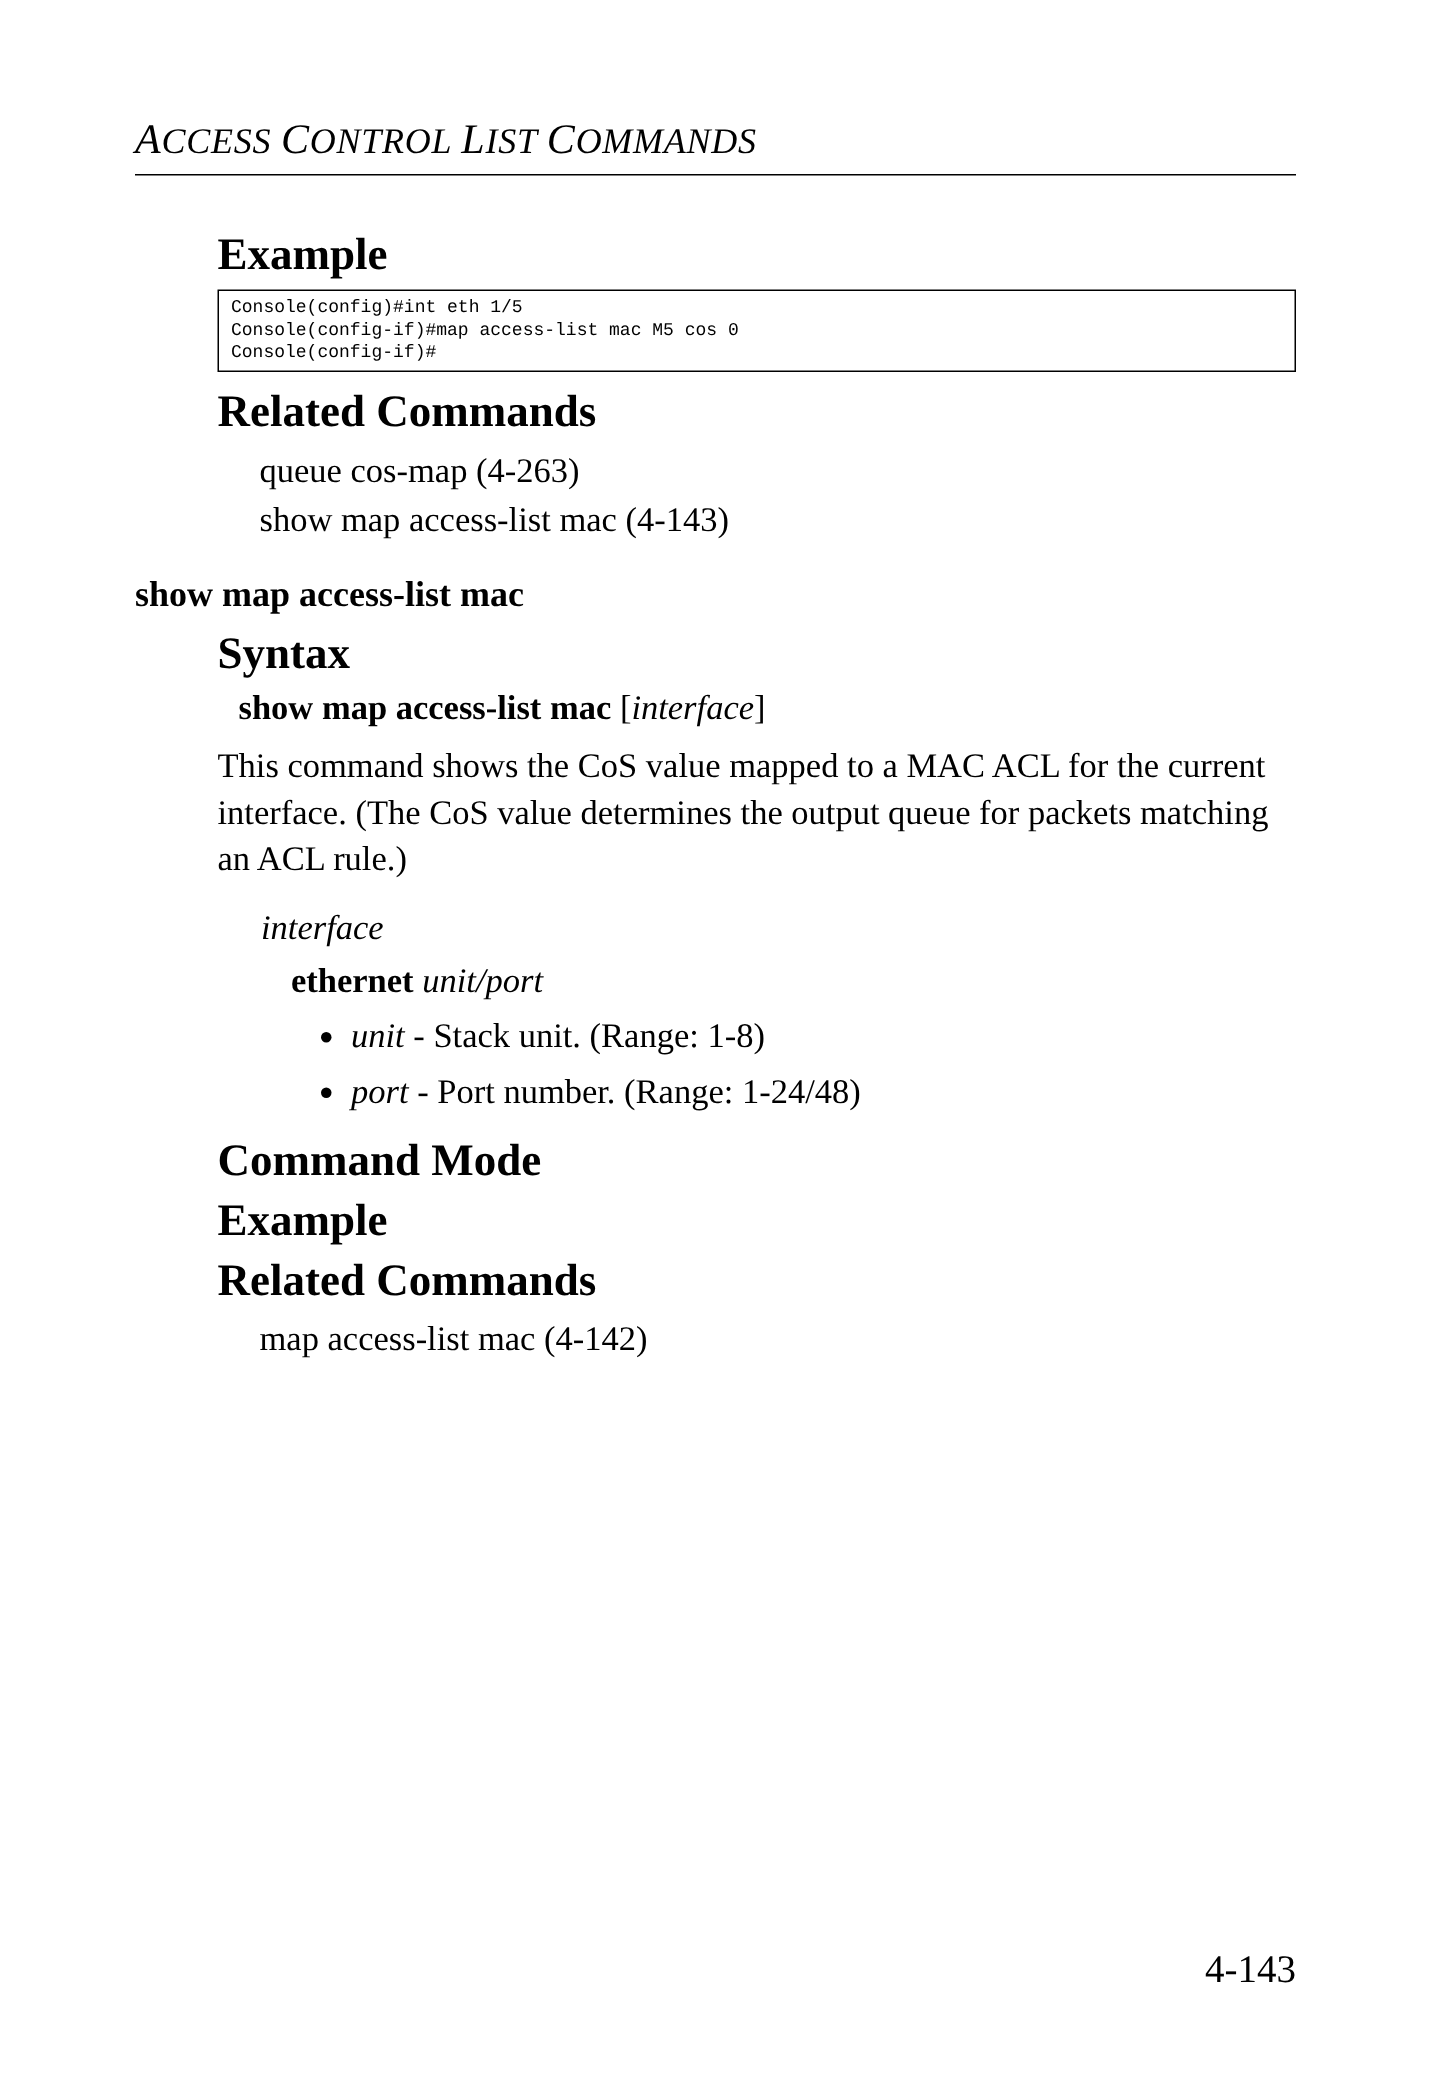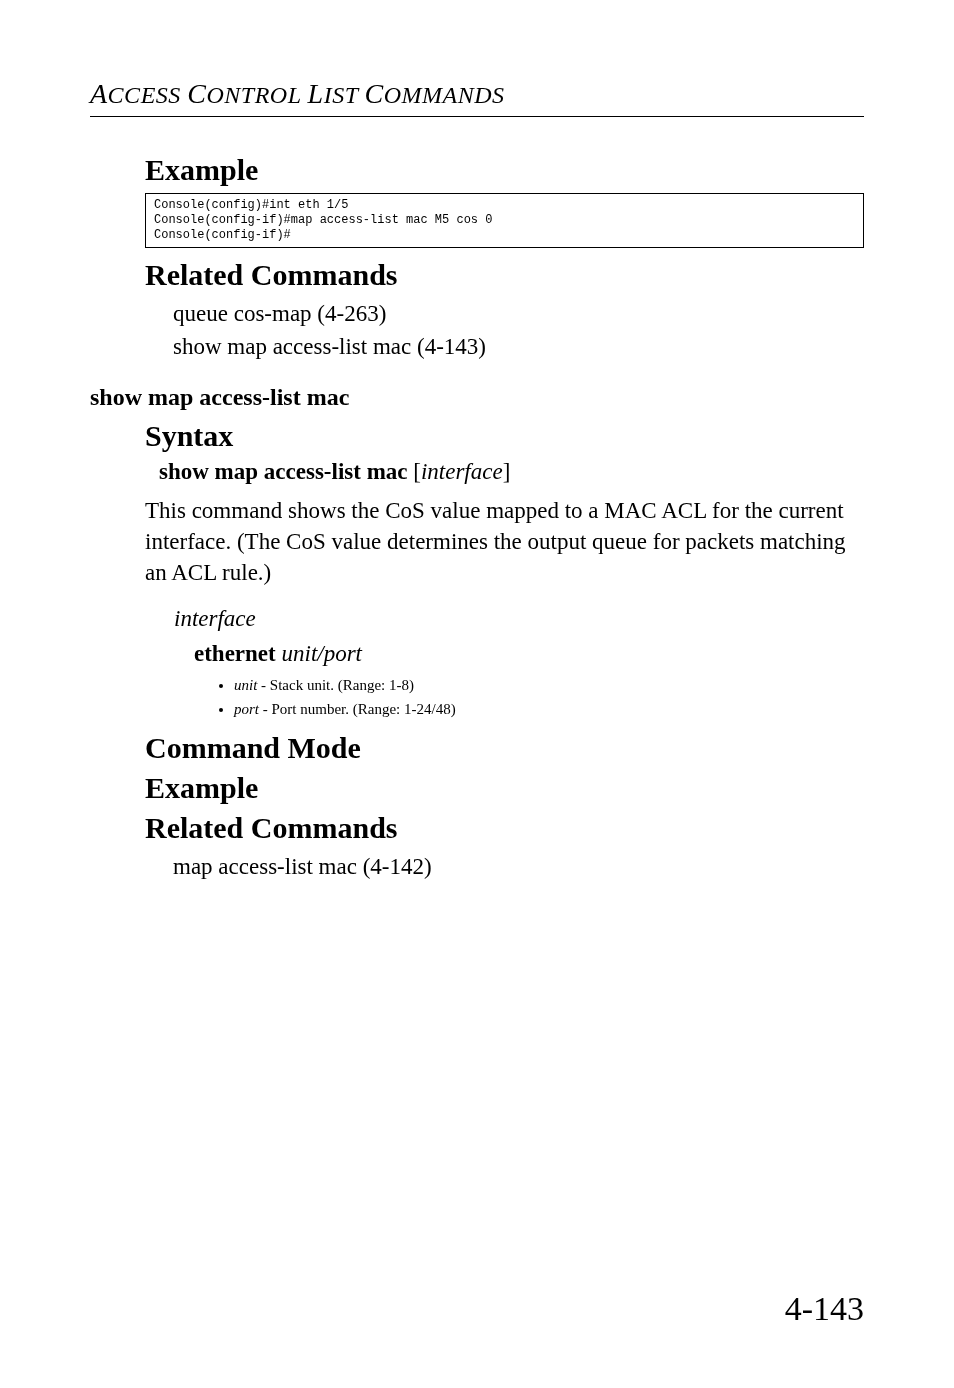--- a/index.html
+++ b/index.html
@@ -74,30 +74,30 @@
     padding-left: 84px;
     font-size: 23px;
     line-height: 1.5;
   }
   .param-block .ital { font-style: italic; }
   .param-block .bold { font-weight: bold; }
   ul.bullets {
     list-style: disc;
     margin: 2px 0 10px 0;
     padding-left: 144px;
-    font-size: 15px;
+    font-size: 23px;
     line-height: 1.6;
     font-family: Liberation Serif, serif;
   }
   ul.bullets li .ital { font-style: italic; }
   .page-number {
     position: absolute;
     bottom: 60px;
     right: 90px;
-    font-size: 34px;
+    font-size: 26px;
   }
 </style>
 </head>
 <body>
 
 <div class="page">
 
   <div class="running-head">
     <span class="cap">A</span><span>CCESS </span><span class="cap">C</span><span>ONTROL </span><span class="cap">L</span><span>IST </span><span class="cap">C</span><span>OMMANDS</span>
   </div>

